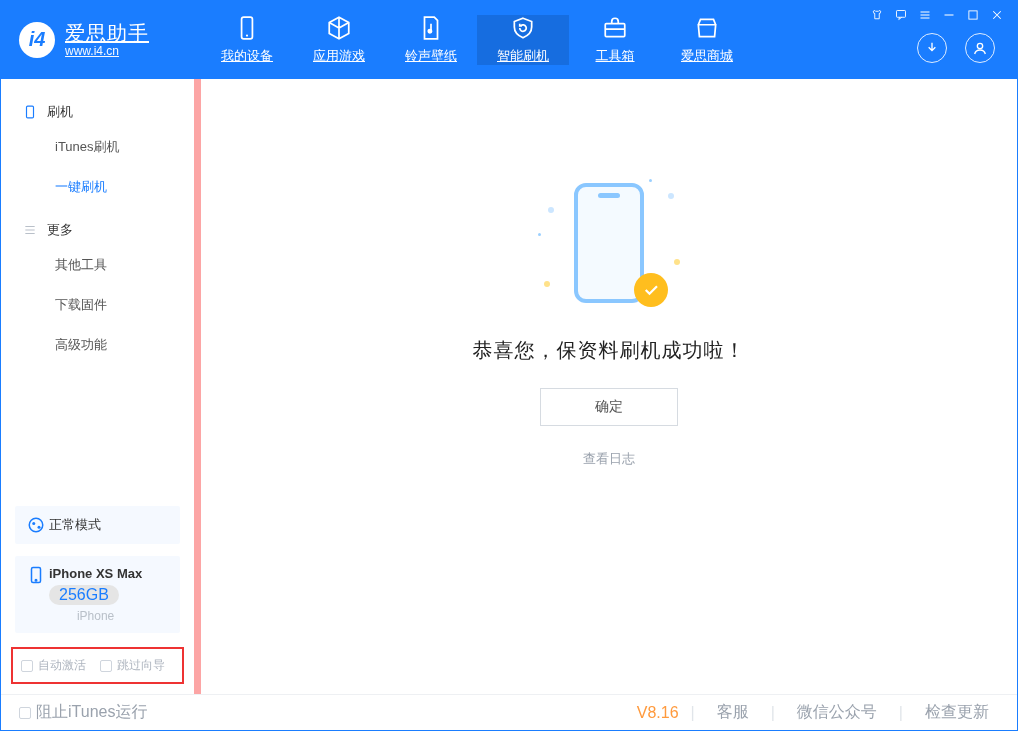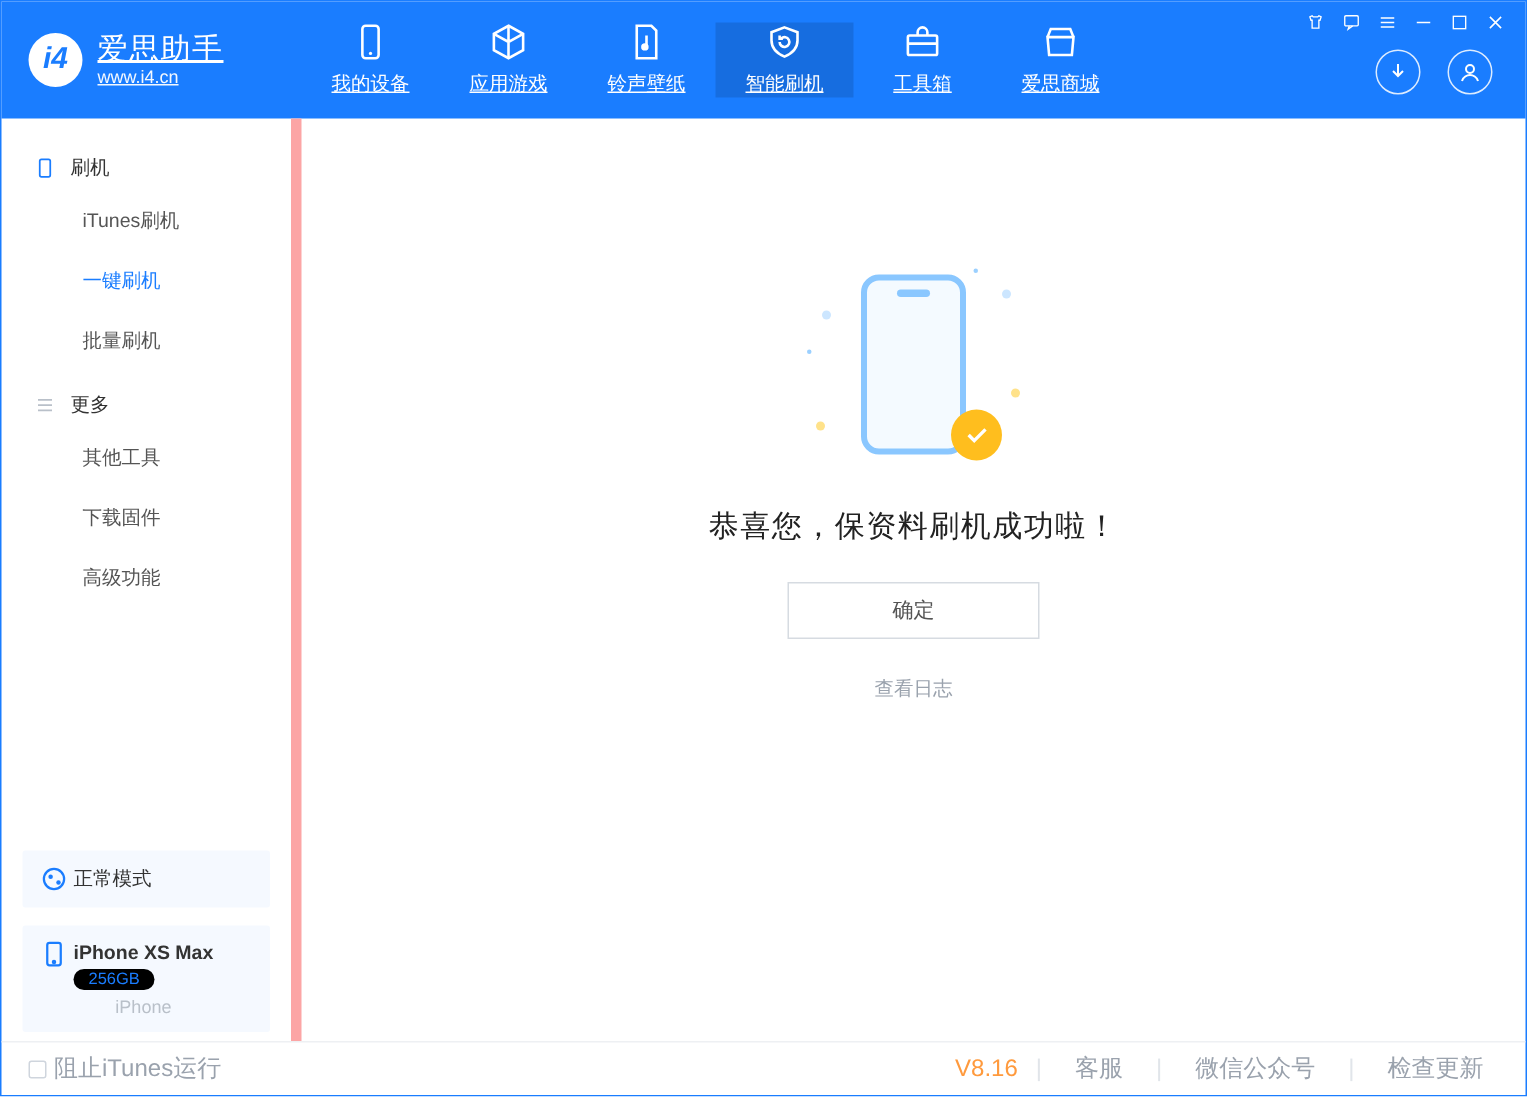--- a/index.html
+++ b/index.html
@@ -27,21 +27,21 @@
 .body { flex:1; display:flex; min-height:0;}
 .sidebar { width:200px; border-right:7px solid #fca5a5; display:flex; flex-direction:column; padding-top:10px; font-size:13px; color:#555;}
 .side-sec-title{ display:flex; align-items:center; gap:10px; padding:14px 22px 6px; color:#333; font-weight:500;}
 .side-item{ padding:11px 22px 11px 54px; cursor:pointer; color:#555;}
 .side-item.active{ color:#1a7dff;}
 .side-flex{flex:1;}
 .mode-card,.device-card{ margin:6px 14px; background:#f5f9ff; border-radius:2px; padding:10px 12px; display:flex; align-items:flex-start; gap:4px; font-size:13px; color:#333; cursor:pointer;}
 .mode-card{ align-items:center; font-weight:500;}
 .device-card{ flex-direction:row;}
 .device-info{ display:flex; flex-direction:column; gap:4px;}
-.badge{ display:inline-block; background:#000000; color:#1a7dff; border-radius:10px; padding:1px 10px; font-size:11px; width:fit-content;}
+.badge{ display:inline-block; background:#e5e5e5; color:#1a7dff; border-radius:10px; padding:1px 10px; font-size:16px; width:fit-content;}
 .dev-sub{ color:#b9c0c9; font-size:12px;text-align:center;}
 
 .bottom-opts{ margin:8px 10px 10px; border:2px solid #e33; padding:8px 8px; display:flex; gap:14px; font-size:12px; color:#aeb5bf;}
 .chk{ display:flex; align-items:center; gap:5px; cursor:pointer;}
 .chkbox{ width:12px; height:12px; border:1px solid #cfd5dd; border-radius:2px; display:inline-block;}
 
 .main{ flex:1; display:flex; flex-direction:column; align-items:center; justify-content:flex-start; padding-top:104px; position:relative;}
 .hero{ display:flex; flex-direction:column; align-items:center; gap:24px;}
 .illus{ position:relative; width:130px; height:130px;}
 .phone{ width:70px; height:120px; border:4px solid #8ac7ff; border-radius:12px; background:#f4faff; position:absolute; left:30px; top:0;}
@@ -49,21 +49,21 @@
 .check-badge{ position:absolute; right:6px; bottom:6px; width:34px; height:34px; border-radius:50%; background:#ffbe1e; display:flex; align-items:center; justify-content:center;}
 .spark{position:absolute; width:6px; height:6px; background:#cce6ff; border-radius:50%;}
 .spark.s1{left:4px; top:24px;}
 .spark.s2{right:0px; top:10px;}
 .spark.s3{left:0px; bottom:26px; background:#ffe28a;}
 .spark.s4{right:-6px; bottom:48px; background:#ffe28a;}
 .dot{position:absolute; width:3px; height:3px; border-radius:50%; background:#9bd0ff;}
 .dot.d1{left:-6px; top:50px;}
 .dot.d2{right:22px; top:-4px;}
 .hero-title{ font-size:20px; color:#222; letter-spacing:1px;}
-.ok-btn{ width:168px; height:38px; border:1px solid #d6dbe1; background:#fff; font-size:14px; color:#555; cursor:pointer;}
+.ok-btn{ width:138px; height:38px; border:1px solid #d6dbe1; background:#fff; font-size:14px; color:#555; cursor:pointer;}
 .log-link{ font-size:13px; color:#9aa2ad; cursor:pointer;}
 
 
 .statusbar{ height:36px; border-top:1px solid #eef0f3; display:flex; align-items:center; padding:0 18px; font-size:16px; color:#9aa2ad; gap:12px;}
 .statusbar .chk{ color:#9aa2ad;}
 .sb-spacer{flex:1;}
 .sb-ver{ color:#ff9a3d;}
 .sb-link{ color:#9aa2ad; cursor:pointer; padding:0 10px;}
 .sb-sep{ color:#e1e5ea;}
 </style>
@@ -178,21 +178,20 @@
   <div class="body">
     <div class="sidebar">
       <div class="side-sec-title">
         <svg width="14" height="14" viewBox="0 0 24 24" fill="none" stroke="#1a7dff" stroke-width="2">
             <rect x="6" y="2" width="12" height="20" rx="2"></rect>
           </svg>
         <span>刷机</span>
       </div>
       <div class="side-item">iTunes刷机</div>
       <div class="side-item active">一键刷机</div>
-      <div class="side-item">批量刷机</div>
 
       <div class="side-sec-title">
         <svg width="14" height="14" viewBox="0 0 24 24" stroke="#b9c0c9" stroke-width="2">
             <path d="M4 6h16M4 12h16M4 18h16"></path>
           </svg>
         <span>更多</span>
       </div>
       <div class="side-item">其他工具</div>
       <div class="side-item">下载固件</div>
       <div class="side-item">高级功能</div>
@@ -213,20 +212,30 @@
             <rect x="6" y="2" width="12" height="20" rx="2"></rect>
             <circle cx="12" cy="19" r="1" fill="#1a7dff"></circle>
           </svg>
         <div class="device-info">
           <span style="font-weight:600; color:#333;">iPhone XS Max</span>
           <span class="badge">256GB</span>
           <span class="dev-sub">iPhone</span>
         </div>
       </div>
 
+      <div class="bottom-opts">
+        <label class="chk">
+          <span class="chkbox"></span>
+          <span>自动激活</span>
+        </label>
+        <label class="chk">
+          <span class="chkbox"></span>
+          <span>跳过向导</span>
+        </label>
+      </div>
     </div>
 
     <div class="main">
       <div class="hero">
         <div class="illus">
           <div class="phone"></div>
           <div class="check-badge">
             <svg width="18" height="18" viewBox="0 0 24 24" fill="none" stroke="#fff" stroke-width="3">
                 <path d="M5 12l5 5L20 7"></path>
               </svg>

